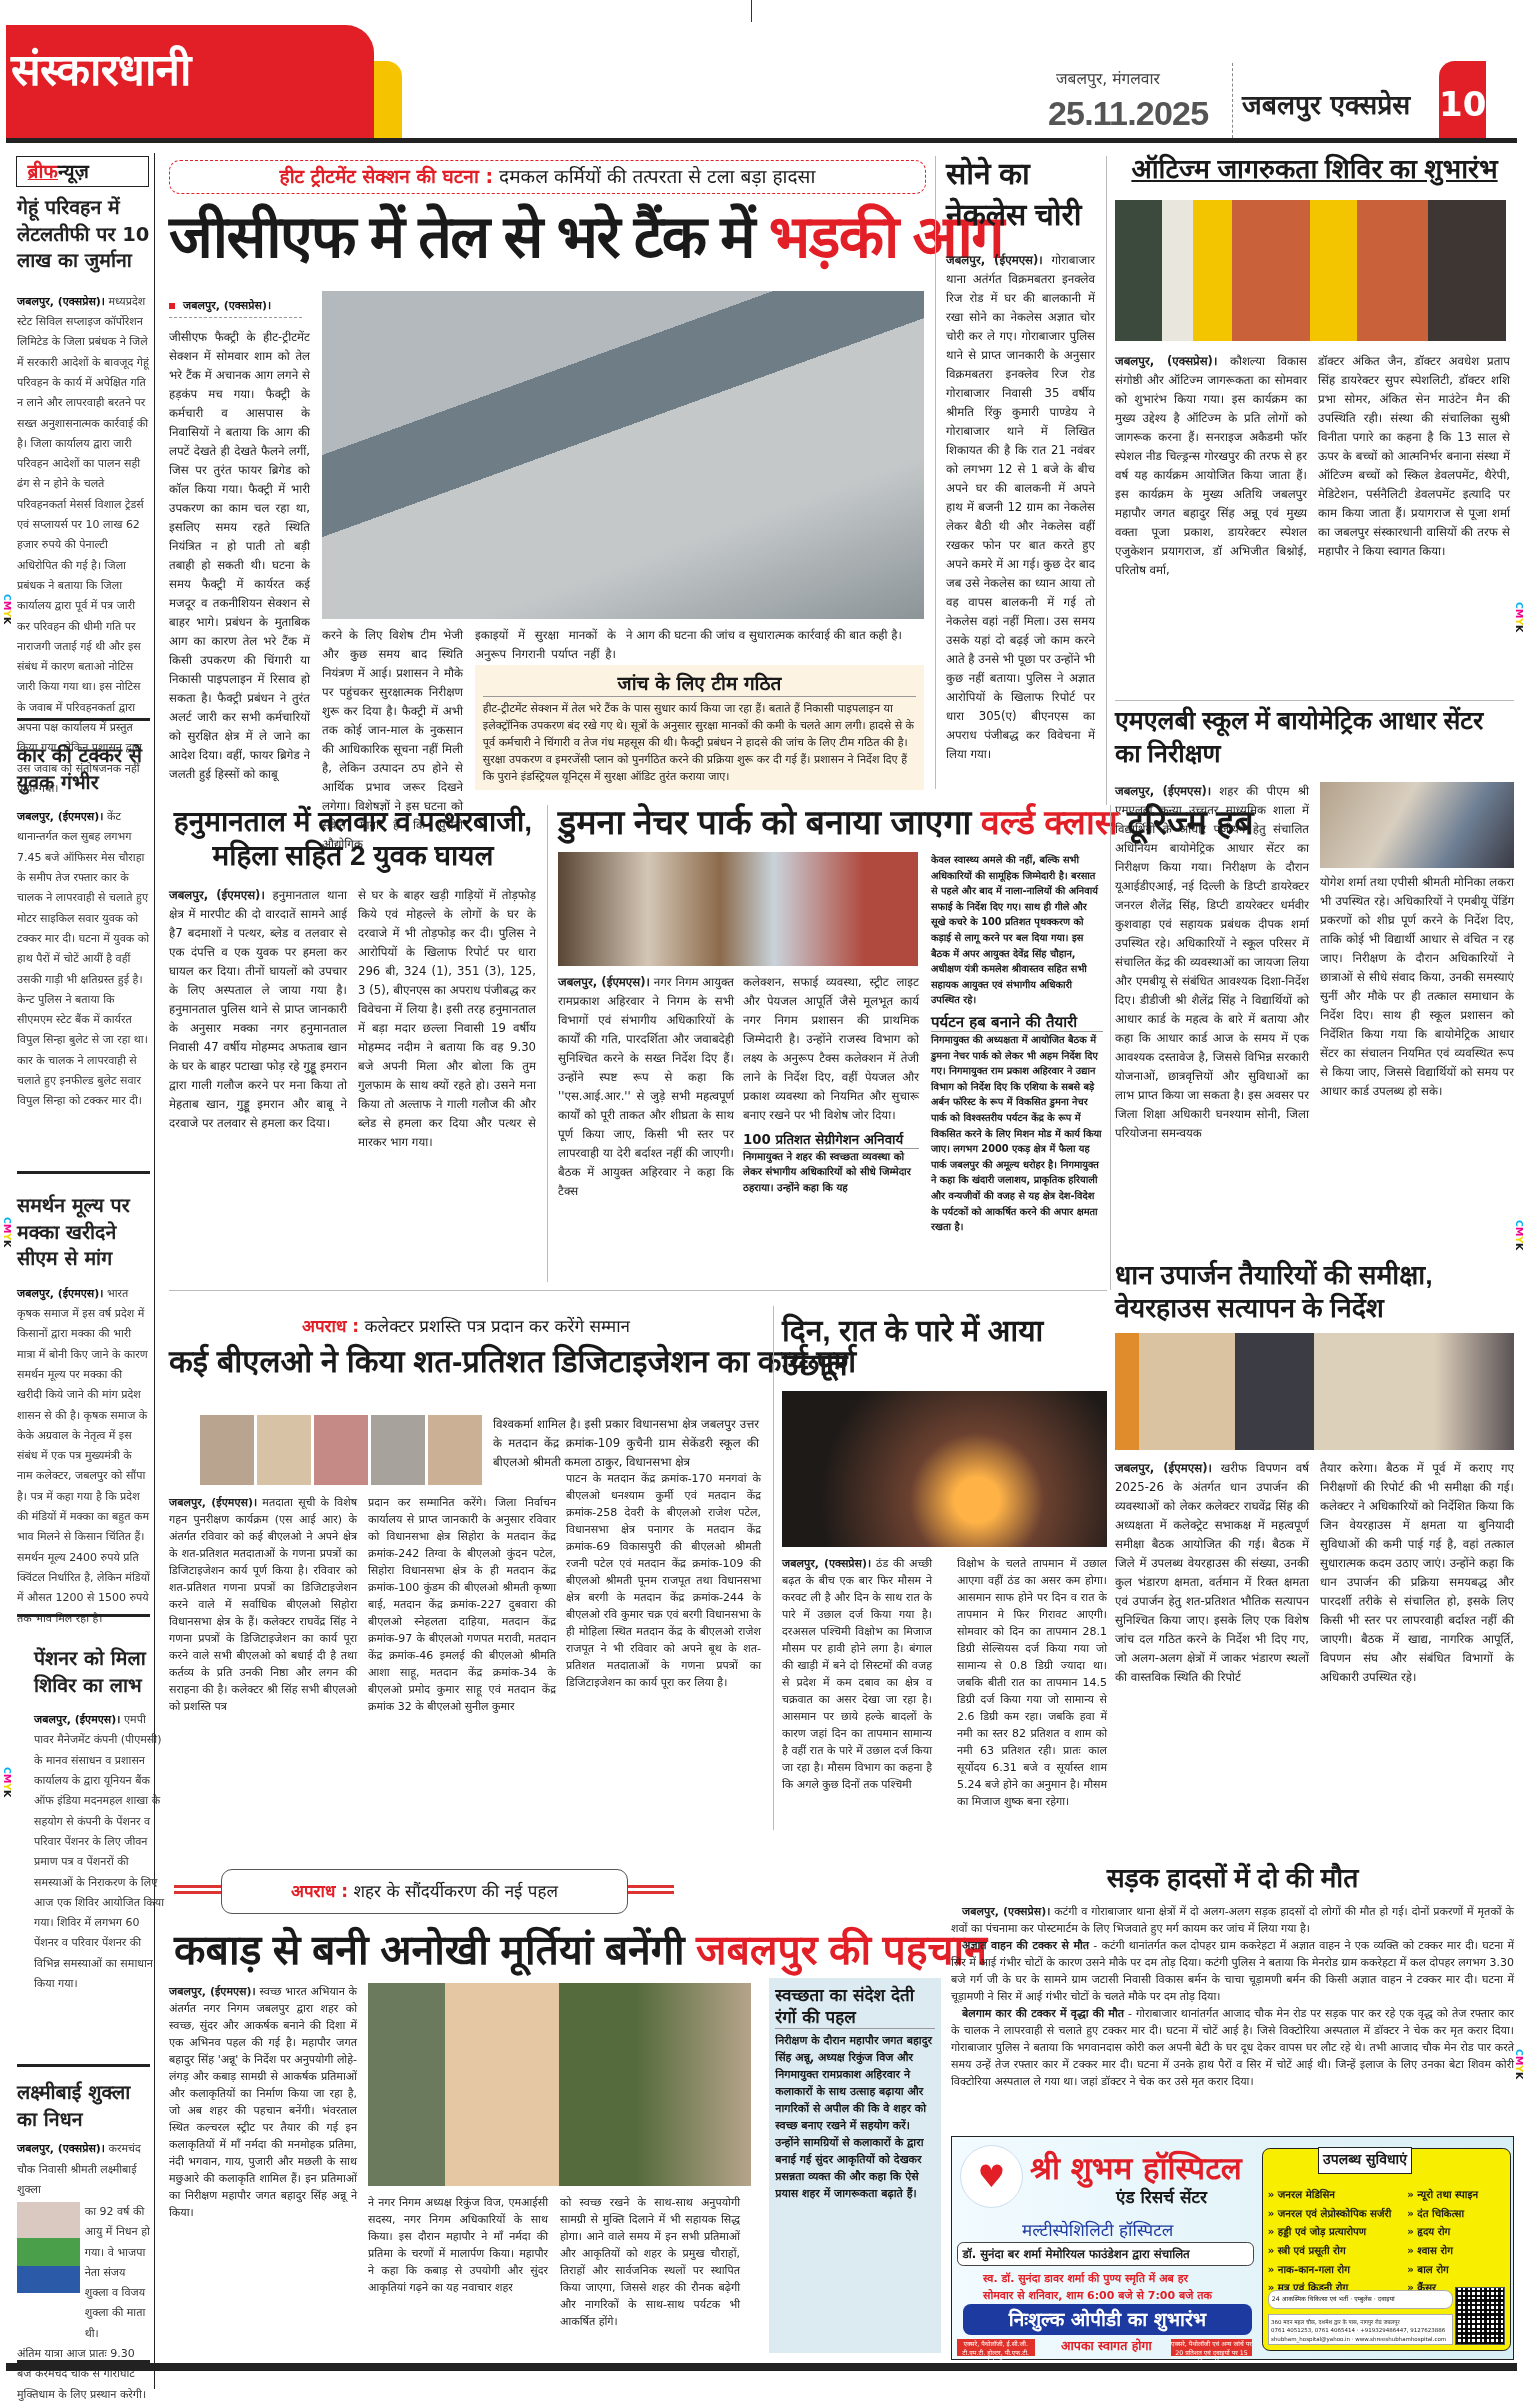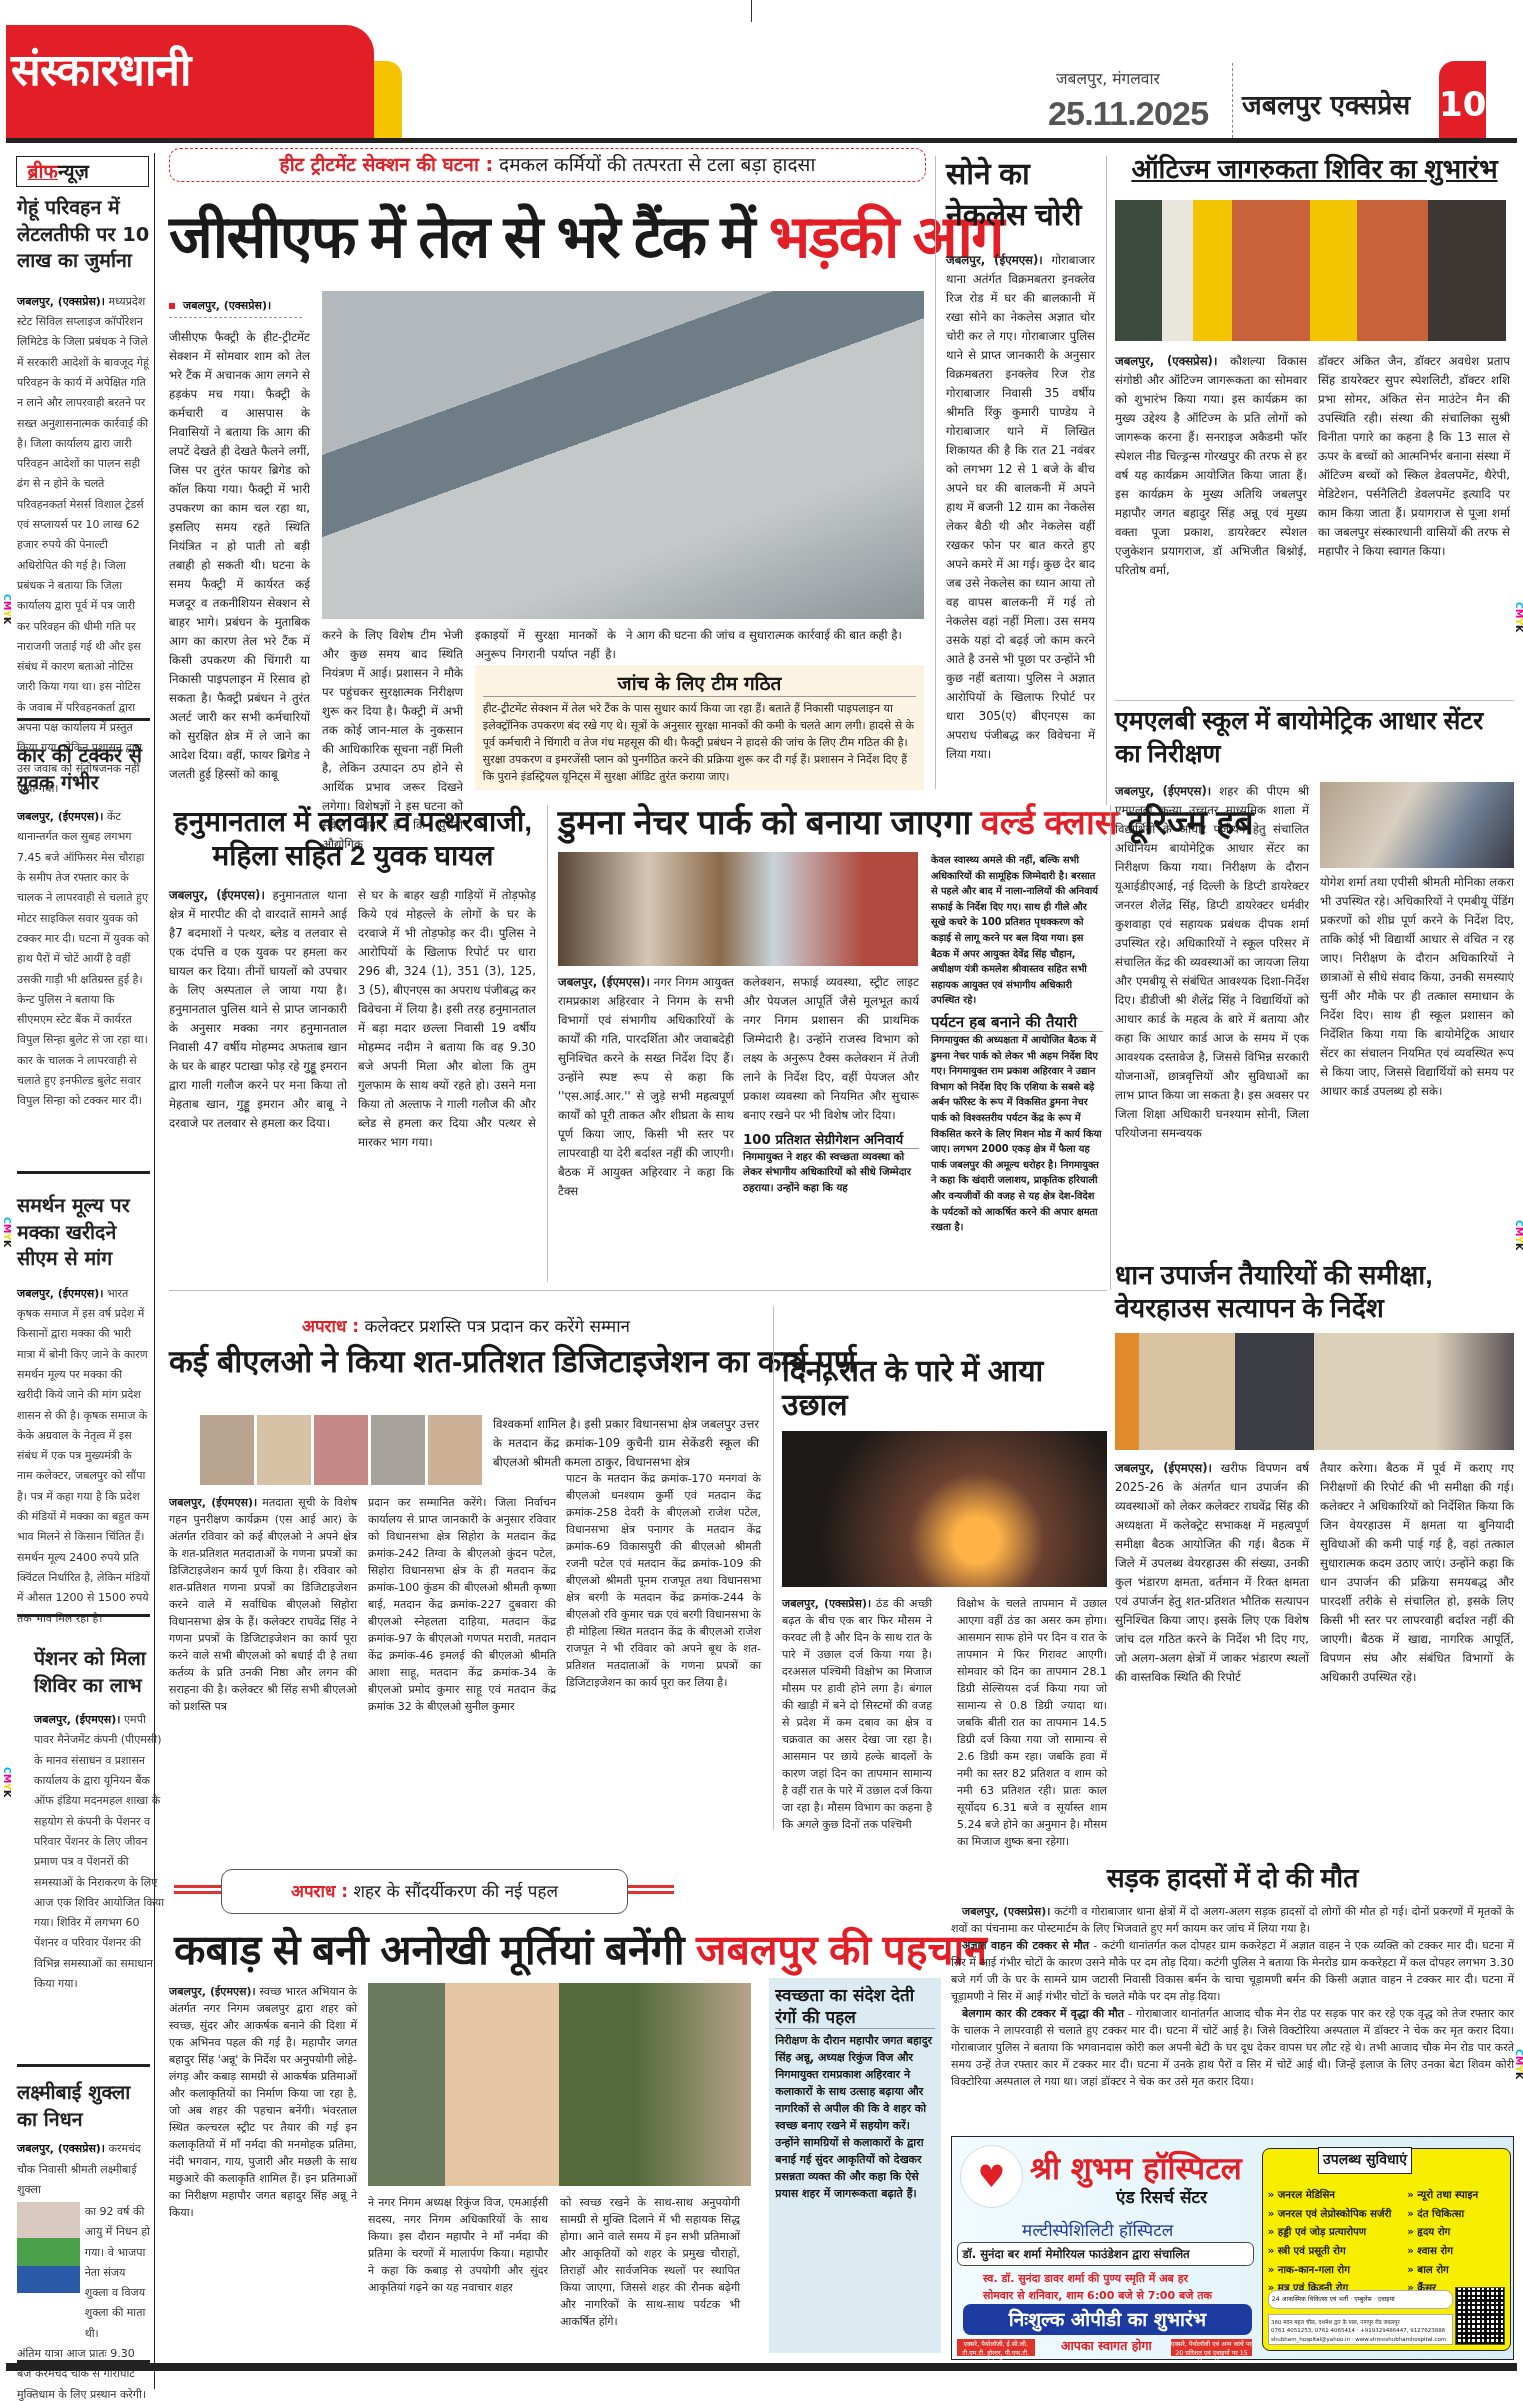--- a/index.html
+++ b/index.html
@@ -19,21 +19,21 @@
   
   .brief-col { position:absolute; left:6.3px; top:153px; width:149px; height:2236px; border-right:1.6px solid #222; }
   .brief-tag { position:absolute; left:15.6px; top:156px; width:133px; height:31px; border:1.6px solid #222; font-size:19px; font-weight:bold; padding-left:11px; line-height:28px; }
   .brief-tag .red { color:#e21f26; text-decoration:underline; }
   .brief-h { font-size:19.5px; line-height:26.6px; font-weight:bold; color:#222; }
   .brief-t { font-size:11px; line-height:20.3px; color:#333; }
   .brief-t b { color:#111; }
   .rule { height:3.1px; background:#222; }
 
   
-  .kicker-box { position:absolute; left:169px; top:148px; width:757px; height:34px; border:1.6px dashed #e21f26; border-radius:11px; text-align:center; font-size:19px; line-height:31px; }
+  .kicker-box { position:absolute; left:169px; top:160px; width:757px; height:34px; border:1.6px dashed #e21f26; border-radius:11px; text-align:center; font-size:19px; line-height:31px; }
   .kicker-red { color:#e21f26; font-weight:bold; }
   .main-head { position:absolute; left:169px; top:200px; width:759px; font-size:59px; font-weight:bold; line-height:75px; letter-spacing:-1.6px; font-family:"Liberation Sans", sans-serif; white-space:nowrap; }
   .red { color:#e21f26; }
   .photo { background:linear-gradient(135deg,#9aa3a7,#c8cdd0 40%,#6d7478); }
   .dateline { position:absolute; left:169px; top:297px; width:133px; font-size:11px; font-weight:bold; border-bottom:0.8px dashed #999; padding-bottom:4.7px; }
   .dateline::before { content:""; display:inline-block; width:6.3px; height:6.3px; background:#e21f26; margin-right:7.8px; }
   .col-text { font-size:11.7px; line-height:19px; text-align:justify; color:#222; }
   .boxed { background:#fdf3e2; }
   .subhead-ul { font-size:19px; font-weight:bold; border-bottom:0.8px solid #999; }
 
@@ -222,21 +222,21 @@
   <div class="photo" style="flex:1;background:#a7a39c;"></div>
   <div class="photo" style="flex:1;background:#cbb096;"></div>
 </div>
 <div class="abs col-text" style="left:493px;top:1415px;width:266px;">विश्वकर्मा शामिल है। इसी प्रकार विधानसभा क्षेत्र जबलपुर उत्तर के मतदान केंद्र क्रमांक-109 कुचैनी ग्राम सेकेंडरी स्कूल की बीएलओ श्रीमती कमला ठाकुर, विधानसभा क्षेत्र</div>
 <div class="abs col-text" style="left:169px;top:1494px;width:188px;font-size:11px;line-height:17px;"><b>जबलपुर, (ईएमएस)।</b> <span>मतदाता सूची के विशेष गहन पुनरीक्षण कार्यक्रम (एस आई आर) के अंतर्गत रविवार को कई बीएलओ ने अपने क्षेत्र के शत-प्रतिशत मतदाताओं के गणना प्रपत्रों का डिजिटाइजेशन कार्य पूर्ण किया है। रविवार को शत-प्रतिशत गणना प्रपत्रों का डिजिटाइजेशन करने वाले में सर्वाधिक बीएलओ सिहोरा विधानसभा क्षेत्र के हैं। कलेक्टर राघवेंद्र सिंह ने गणना प्रपत्रों के डिजिटाइजेशन का कार्य पूरा करने वाले सभी बीएलओ को बधाई दी है तथा कर्तव्य के प्रति उनकी निष्ठा और लगन की सराहना की है। कलेक्टर श्री सिंह सभी बीएलओ को प्रशस्ति पत्र</span></div>
 <div class="abs col-text" style="left:368px;top:1494px;width:188px;font-size:11px;line-height:17px;">प्रदान कर सम्मानित करेंगे। जिला निर्वाचन कार्यालय से प्राप्त जानकारी के अनुसार रविवार को विधानसभा क्षेत्र सिहोरा के मतदान केंद्र क्रमांक-242 तिग्वा के बीएलओ कुंदन पटेल, सिहोरा विधानसभा क्षेत्र के ही मतदान केंद्र क्रमांक-100 कुंडम की बीएलओ श्रीमती कृष्णा बाई, मतदान केंद्र क्रमांक-227 दुबवारा की बीएलओ स्नेहलता दाहिया, मतदान केंद्र क्रमांक-97 के बीएलओ गणपत मरावी, मतदान केंद्र क्रमांक-46 इमलई की बीएलओ श्रीमति आशा साहू, मतदान केंद्र क्रमांक-34 के बीएलओ प्रमोद कुमार साहू एवं मतदान केंद्र क्रमांक 32 के बीएलओ सुनील कुमार</div>
 <div class="abs col-text" style="left:566px;top:1470px;width:195px;font-size:11px;line-height:17px;">पाटन के मतदान केंद्र क्रमांक-170 मनगवां के बीएलओ धनश्याम कुर्मी एवं मतदान केंद्र क्रमांक-258 देवरी के बीएलओ राजेश पटेल, विधानसभा क्षेत्र पनागर के मतदान केंद्र क्रमांक-69 विकासपुरी की बीएलओ श्रीमती रजनी पटेल एवं मतदान केंद्र क्रमांक-109 की बीएलओ श्रीमती पूनम राजपूत तथा विधानसभा क्षेत्र बरगी के मतदान केंद्र क्रमांक-244 के बीएलओ रवि कुमार चक्र एवं बरगी विधानसभा के ही मोहिला स्थित मतदान केंद्र के बीएलओ राजेश राजपूत ने भी रविवार को अपने बूथ के शत-प्रतिशत मतदाताओं के गणना प्रपत्रों का डिजिटाइजेशन का कार्य पूरा कर लिया है।</div>
 <div class="vrule" style="left:773px;top:1306px;height:524px;"></div>
 
 <div class="abs" style="left:782px;top:1314px;width:325px;">
-  <div class="head2" style="font-size:30px;margin-top:40px;">दिन, रात के पारे में आया उछाल</div>
+  <div class="head2" style="font-size:30px;">दिन, रात के पारे में आया उछाल</div>
   <div class="photo" style="margin-top:9.4px;height:156px;background:radial-gradient(circle at 60% 70%,#ffb347 0 10%,#6b4130 30%,#1e1a18 70%);"></div>
   <div style="display:flex;gap:25px;margin-top:7.8px;">
     <div class="col-text" style="width:156px;font-size:11px;line-height:17px;"><b>जबलपुर, (एक्सप्रेस)।</b> <span>ठंड की अच्छी बढ़त के बीच एक बार फिर मौसम ने करवट ली है और दिन के साथ रात के पारे में उछाल दर्ज किया गया है। दरअसल पश्चिमी विक्षोभ का मिजाज मौसम पर हावी होने लगा है। बंगाल की खाड़ी में बने दो सिस्टमों की वजह से प्रदेश में कम दबाव का क्षेत्र व चक्रवात का असर देखा जा रहा है। आसमान पर छाये हल्के बादलों के कारण जहां दिन का तापमान सामान्य है वहीं रात के पारे में उछाल दर्ज किया जा रहा है। मौसम विभाग का कहना है कि अगले कुछ दिनों तक पश्चिमी</span></div>
     <div class="col-text" style="width:156px;font-size:11px;line-height:17px;">विक्षोभ के चलते तापमान में उछाल आएगा वहीं ठंड का असर कम होगा। आसमान साफ होने पर दिन व रात के तापमान मे फिर गिरावट आएगी। सोमवार को दिन का तापमान 28.1 डिग्री सेल्सियस दर्ज किया गया जो सामान्य से 0.8 डिग्री ज्यादा था। जबकि बीती रात का तापमान 14.5 डिग्री दर्ज किया गया जो सामान्य से 2.6 डिग्री कम रहा। जबकि हवा में नमी का स्तर 82 प्रतिशत व शाम को नमी 63 प्रतिशत रही। प्रातः काल सूर्योदय 6.31 बजे व सूर्यास्त शाम 5.24 बजे होने का अनुमान है। मौसम का मिजाज शुष्क बना रहेगा।</div>
   </div>
 </div>
 
 <div class="abs" style="left:174px;top:1869px;width:500px;height:45px;">
   <div style="position:absolute;left:0;top:15.6px;width:500px;height:3.1px;background:#d33;"></div>
   <div style="position:absolute;left:0;top:22px;width:500px;height:3.1px;background:#d33;"></div>

